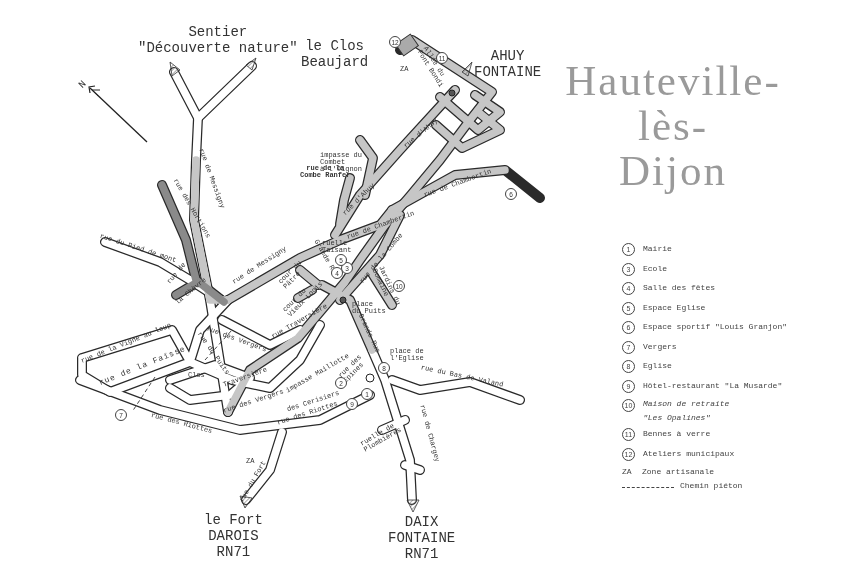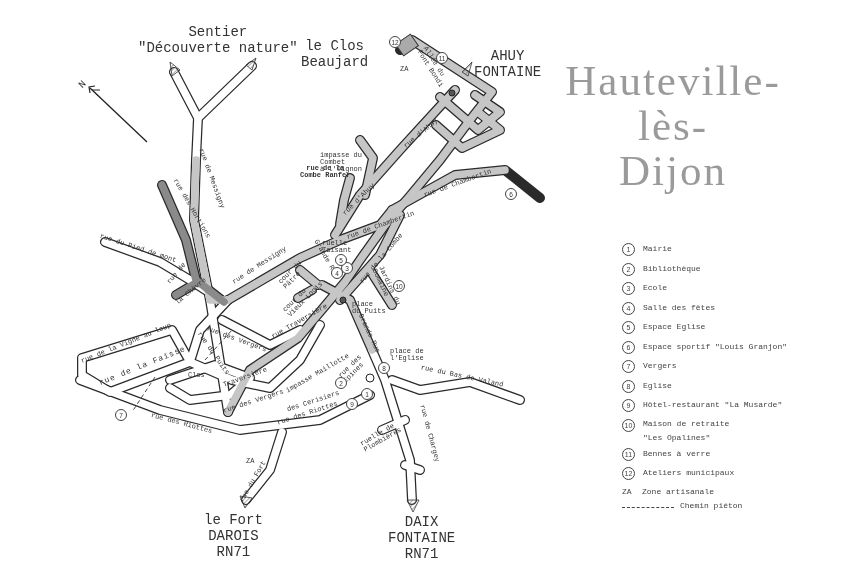--- a/index.html
+++ b/index.html
@@ -7,21 +7,21 @@
   #map { position:absolute; left:0; top:0; width:850px; height:577px; }
   .lbl { position:absolute; font-family:"Liberation Mono", monospace; font-size:7px; color:#333; white-space:nowrap; line-height:1; }
   .dest { position:absolute; font-family:"Liberation Mono", monospace; font-size:14px; color:#333; text-align:center; line-height:1.15; white-space:pre; }
   .title { position:absolute; left:558px; top:58px; width:230px; text-align:center; font-family:"Liberation Serif", serif; font-size:43px; color:#9a9a9a; line-height:1.05; letter-spacing:2px; font-weight:normal; }
   .title span { display:block; }
   .legend { position:absolute; left:622px; top:243px; width:200px; }
   .legend-item { display:flex; align-items:flex-start; height:19.5px; font-size:8px; color:#444; font-family:"Liberation Mono", monospace; }
   .legend-item .num { display:inline-flex; width:11px; height:11px; border:1px solid #444; border-radius:50%; align-items:center; justify-content:center; font-size:7px; margin-right:8px; flex-shrink:0; font-family:"Liberation Sans", sans-serif; }
   .legend-item .txt { line-height:11px; }
   .legend-item.two { height:29px; }
-  .legend-item.two .txt { line-height:14px; margin-top:-2px; }
+  .legend-item.two .txt { line-height:14px; margin-top:-2px;font-style:italic; }
   .legend-za { display:flex; font-size:8px; color:#444; height:14px; }
   .legend-za .code { width:20px; }
   .legend-path { display:flex; font-size:8px; color:#444; }
   .legend-path .dash { width:52px; border-bottom:1px dashed #444; height:6px; margin-right:6px; }
   .marker { position:absolute; width:10px; height:10px; border:1px solid #444; border-radius:50%; font-size:6.5px; display:flex; align-items:center; justify-content:center; font-family:"Liberation Sans", sans-serif; background:#fff; color:#333; }
 </style>
 </head>
 <body>
 
 <svg id="map" viewBox="0 0 850 577" xmlns="http://www.w3.org/2000/svg">
@@ -236,24 +236,20 @@
   <span>lès-</span>
   <span>Dijon</span>
 </div>
 
 <div class="legend">
   <div class="legend-item">
       <span class="num">1</span>
       <span class="txt">Mairie</span>
     </div>
   <div class="legend-item">
-      <span class="num">2</span>
-      <span class="txt">Bibliothèque</span>
-    </div>
-  <div class="legend-item">
       <span class="num">3</span>
       <span class="txt">Ecole</span>
     </div>
   <div class="legend-item">
       <span class="num">4</span>
       <span class="txt">Salle des fêtes</span>
     </div>
   <div class="legend-item">
       <span class="num">5</span>
       <span class="txt">Espace Eglise</span>

